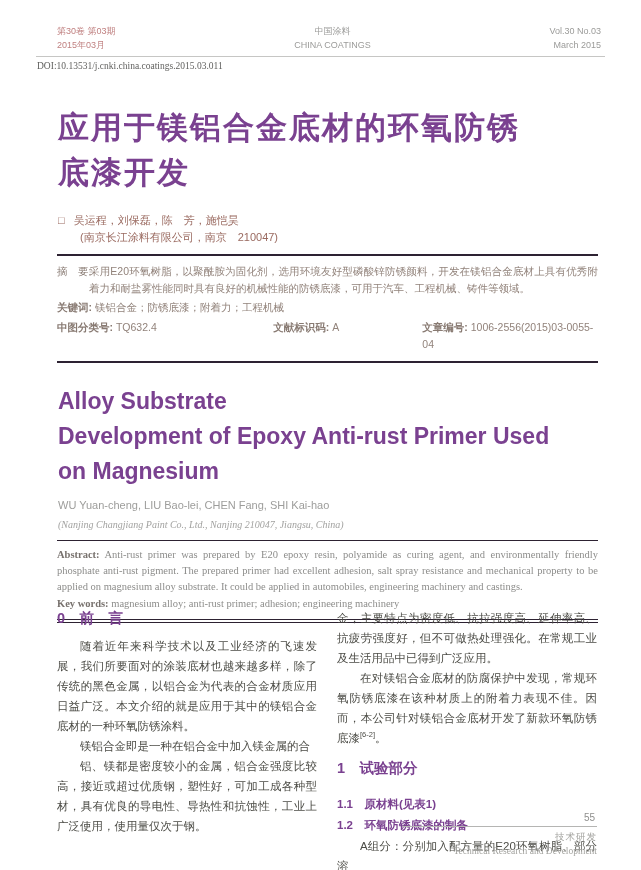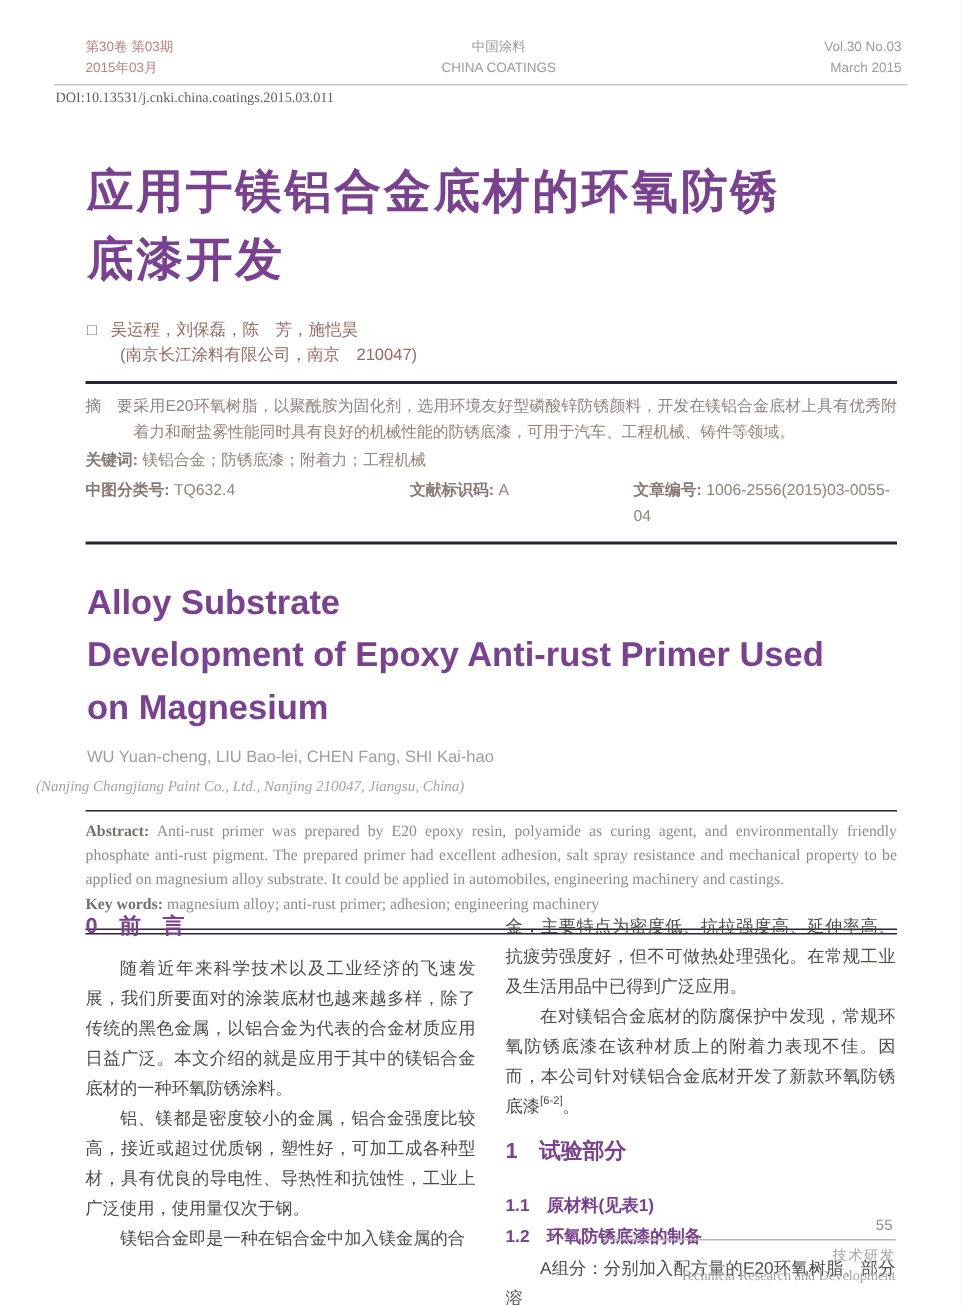--- a/index.html
+++ b/index.html
@@ -32,21 +32,21 @@
   .cn-abs .hang{position:relative;padding-left:32px;text-align:justify;}
   .cn-abs .hang .lab{position:absolute;left:0;top:0;font-weight:normal;color:#887a72;}
   .cn-abs .kw{margin-top:2px;}
   .cn-abs .kw b,.cn-abs .meta b{font-weight:bold;color:#887a72;}
   .cn-abs .meta{display:flex;margin-top:3px;margin-bottom:6px;}
   .cn-abs .meta .m1{width:225px;}
   .cn-abs .meta .m2{width:155px;}
   
   .en-title{margin:21px 60px 0 58px;color:var(--accent);font-weight:bold;font-size:23px;line-height:35px;}
   .en-authors{margin:10px 0 0 58px;color:#9d9d9b;font-size:11px;}
-  .en-aff{margin:8px 0 0 24px;color:#a2a2a0;font-size:10px;font-style:italic;font-family:"Liberation Serif","DejaVu Serif",serif;}
+  .en-aff{margin:8px 0 0 58px;color:#a2a2a0;font-size:10px;font-style:italic;font-family:"Liberation Serif","DejaVu Serif",serif;}
   .en-abs{margin:6px 43px 0 57px;color:var(--enabs);font-size:10.5px;line-height:16px;font-family:"Liberation Serif","DejaVu Serif",serif;text-align:justify;}
   .en-abs b{color:#77716d;}
   .en-abs .kw{margin-top:1px;}
   
   .columns{position:absolute;left:57px;top:608px;width:540px;display:flex;gap:20px;}
   .col{width:260px;color:var(--body);font-size:11.5px;line-height:20px;text-align:justify;}
   .col p{text-indent:2em;}
   .sec-h1{color:var(--accent);font-weight:bold;font-size:14.5px;margin:0 0 8px 0;text-indent:0;}
   .sec-h1.mid{margin:10px 0 16px 0;}
   .sec-h2{color:var(--accent);font-weight:bold;font-size:11.5px;text-indent:0;line-height:21px;}
@@ -130,22 +130,22 @@
       <b>Key words:</b><span> magnesium alloy; anti-rust primer; adhesion; engineering machinery</span>
     </div>
   </div>
 
   <div class="rule dbl" style="margin-top:7px"></div>
 
   <div class="columns">
     <div class="col">
       <div class="sec-h1">0　前　言</div>
       <p>随着近年来科学技术以及工业经济的飞速发展，我们所要面对的涂装底材也越来越多样，除了传统的黑色金属，以铝合金为代表的合金材质应用日益广泛。本文介绍的就是应用于其中的镁铝合金底材的一种环氧防锈涂料。</p>
+      <p>镁铝合金即是一种在铝合金中加入镁金属的合</p>
       <p>铝、镁都是密度较小的金属，铝合金强度比较高，接近或超过优质钢，塑性好，可加工成各种型材，具有优良的导电性、导热性和抗蚀性，工业上广泛使用，使用量仅次于钢。</p>
-      <p>镁铝合金即是一种在铝合金中加入镁金属的合</p>
     </div>
     <div class="col">
       <p style="text-indent:0">金，主要特点为密度低、抗拉强度高、延伸率高、抗疲劳强度好，但不可做热处理强化。在常规工业及生活用品中已得到广泛应用。</p>
       <p><span>在对镁铝合金底材的防腐保护中发现，常规环氧防锈底漆在该种材质上的附着力表现不佳。因而，本公司针对镁铝合金底材开发了新款环氧防锈底漆</span><sup>[6-2]</sup><span>。</span></p>
       <div class="sec-h1 mid">1　试验部分</div>
       <div class="sec-h2">1.1　原材料(见表1)</div>
       <div class="sec-h2">1.2　环氧防锈底漆的制备</div>
       <p>A组分：分别加入配方量的E20环氧树脂、部分溶</p>
     </div>
   </div>

